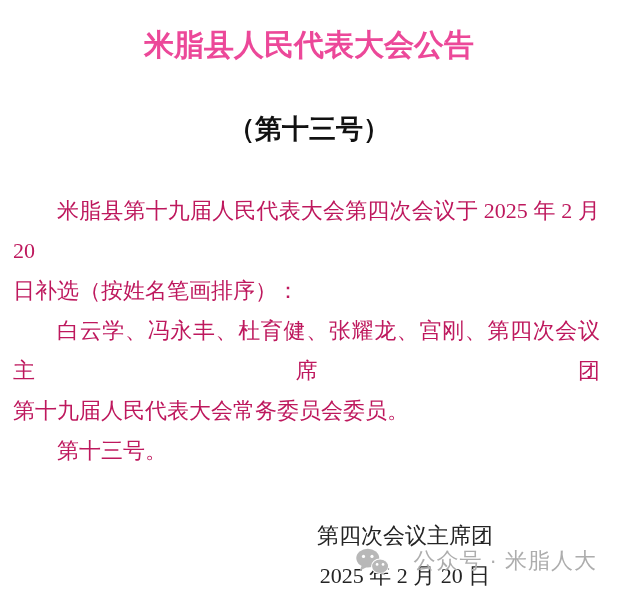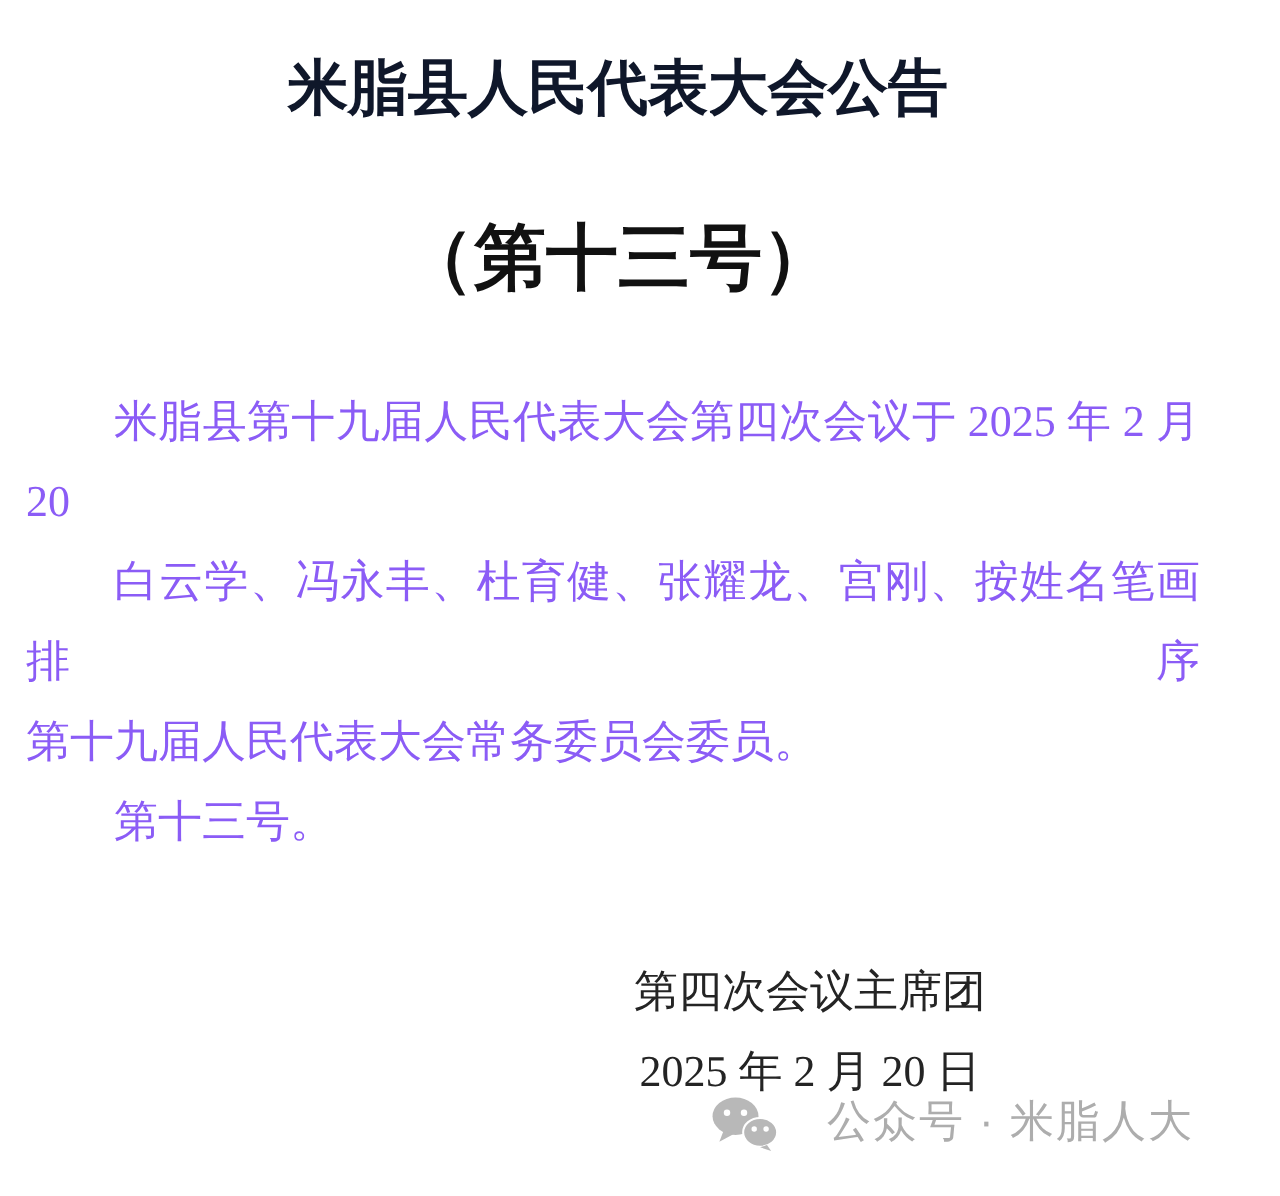--- a/index.html
+++ b/index.html
@@ -12,38 +12,38 @@
     font-family: "Liberation Serif", "DejaVu Serif", serif;
     color: #222222;
   }
   .title {
     margin: 0;
     padding: 28px 22px 0 0;
     text-align: center;
     font-size: 30px;
     line-height: 34px;
     font-weight: 700;
-    color: #0f172a;
+    color: #ec4899;
   }
   .subtitle {
     margin-top: 52px;
     padding-right: 22px;
     text-align: center;
-    font-size: 36px;
+    font-size: 27px;
     line-height: 30px;
     font-weight: 700;
     color: #111111;
     font-family: Liberation Serif, serif;
   }
   .body-block {
     margin-top: 47px;
     padding: 0 40px 0 13px;
     font-size: 22px;
     line-height: 40px;
-    color: #8b5cf6;
+    color: #be185d;
   }
   .line { text-align: left; }
   .line.indent { text-indent: 44px; }
   .line.fill { text-align: justify; text-align-last: justify; }
   .signature {
     margin-top: 45px;
     margin-left: 255px;
     width: 300px;
     text-align: center;
     font-size: 22px;
@@ -68,21 +68,22 @@
 <body>
 
 <div class="page">
 
   <h1 class="title">米脂县人民代表大会公告</h1>
 
   <div class="subtitle">（第十三号）</div>
 
   <div class="body-block">
     <div class="line indent fill">米脂县第十九届人民代表大会第四次会议于 2025 年 2 月 20</div>
-    <div class="line indent fill">白云学、冯永丰、杜育健、张耀龙、宫刚、按姓名笔画排序</div>
+    <div class="line">日补选（按姓名笔画排序）：</div>
+    <div class="line indent fill">白云学、冯永丰、杜育健、张耀龙、宫刚、第四次会议主席团</div>
     <div class="line">第十九届人民代表大会常务委员会委员。</div>
     <div class="line indent">第十三号。</div>
   </div>
 
   <div class="signature">
     <div>第四次会议主席团</div>
     <div>2025 年 2 月 20 日</div>
   </div>
 
   <div class="watermark">

